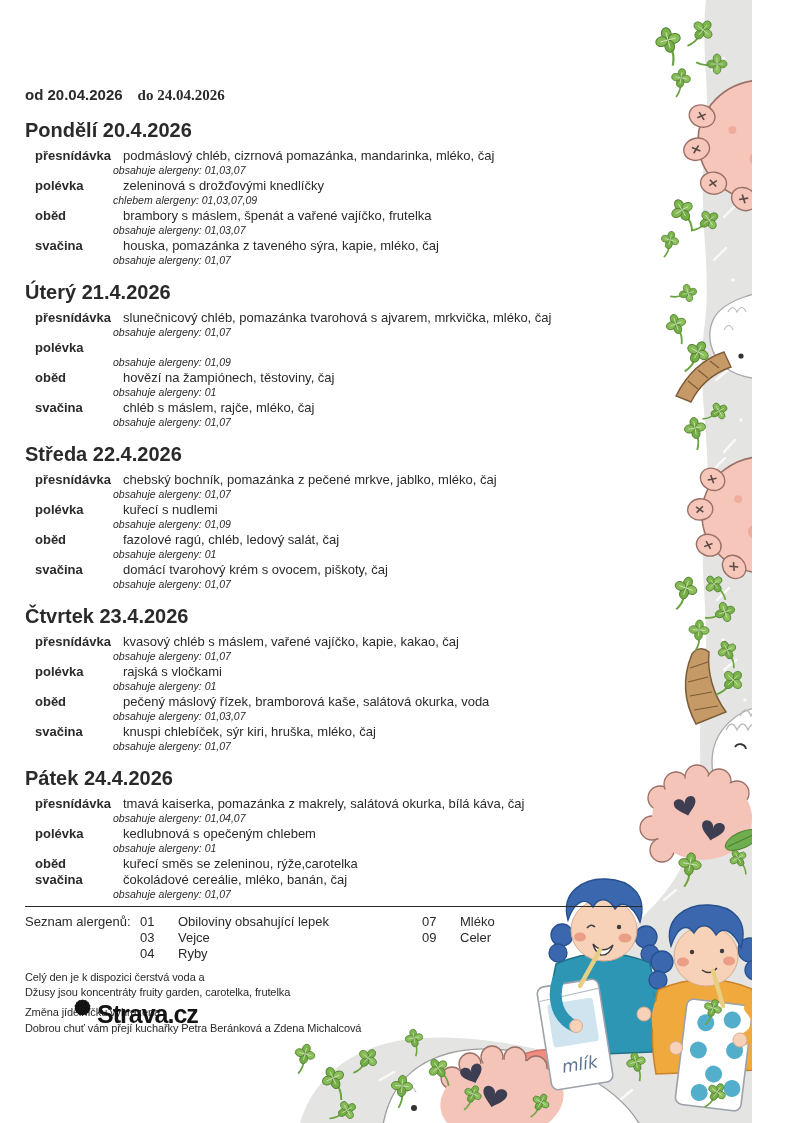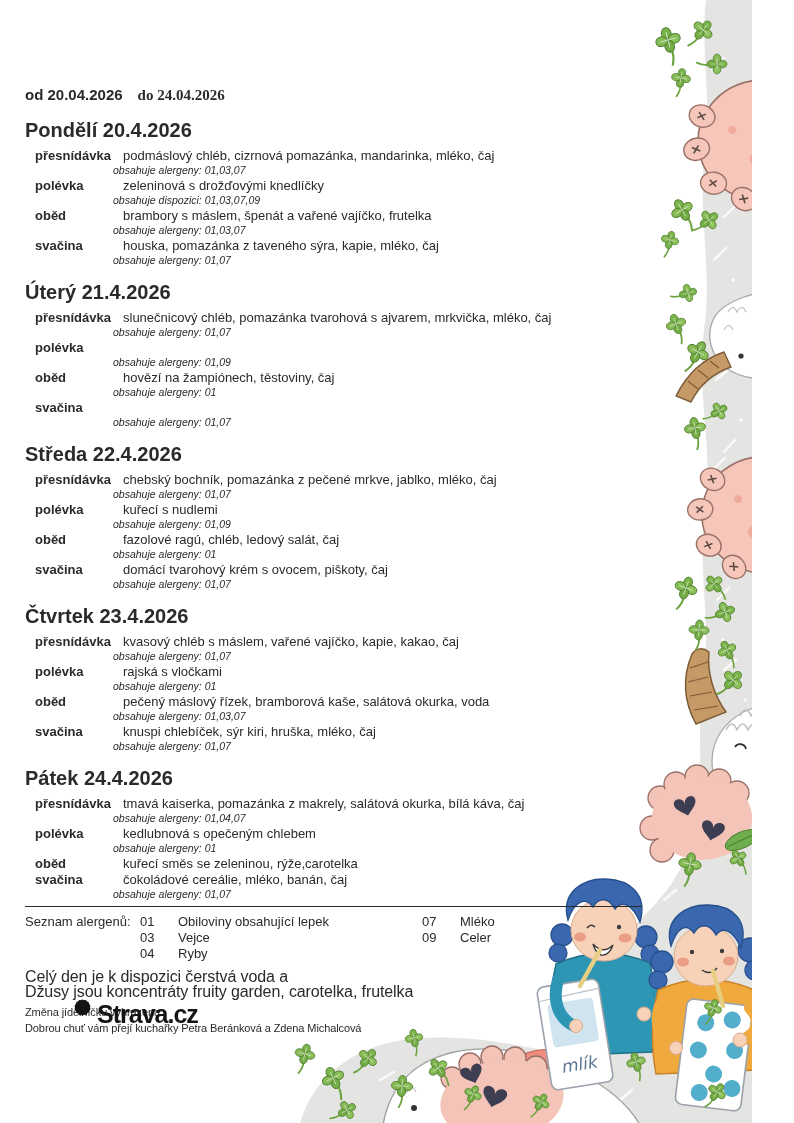--- a/index.html
+++ b/index.html
@@ -12,21 +12,21 @@
   .day-title{font-size:20px;font-weight:700;margin:17px 0 8px;line-height:19px;}
   .meal{margin:0;}
   .meal-line{display:flex;font-size:13px;line-height:16px;}
   .meal-label{font-weight:700;width:88px;flex:none;padding-left:10px;}
   .meal-text{flex:1;}
   .allergens{font-style:italic;font-size:10.5px;line-height:12px;margin:0 0 2px 88px;}
   .allergens:empty{display:none;}
   .rule{border-top:1.5px solid #2b2b2b;width:617px;margin:6px 0 7px;}
   .allergen-grid{display:grid;grid-template-columns:115px 38px 244px 38px 1fr;
                  font-size:13px;line-height:16px;}
-  .notes{margin-top:8px;font-size:16px;line-height:14.5px;letter-spacing:-0.1px;}
+  .notes{margin-top:8px;font-size:11px;line-height:14.5px;letter-spacing:-0.1px;}
   .footer{position:relative;margin-top:6px;font-size:11px;line-height:14px;letter-spacing:-0.1px;}
   .wish{margin-top:2px;}
   .logo{position:absolute;left:44px;top:-11px;display:flex;align-items:flex-end;z-index:3;}
   .logo-text{font-size:25px;font-weight:700;letter-spacing:-1px;color:#141414;margin-left:1px;}
 </style>
 </head>
 <body>
 
 <div class="page">
 
@@ -288,21 +288,21 @@
             <span class="meal-label">přesnídávka</span>
             <span class="meal-text">podmáslový chléb, cizrnová pomazánka, mandarinka, mléko, čaj</span>
           </div>
         <div class="allergens">obsahuje alergeny: 01,03,07</div>
       </div>
       <div class="meal">
         <div class="meal-line">
             <span class="meal-label">polévka</span>
             <span class="meal-text">zeleninová s drožďovými knedlíčky</span>
           </div>
-        <div class="allergens">obsahuje dispozici: 01,03,07,09</div>
+        <div class="allergens">chlebem alergeny: 01,03,07,09</div>
       </div>
       <div class="meal">
         <div class="meal-line">
             <span class="meal-label">oběd</span>
             <span class="meal-text">brambory s máslem, špenát a vařené vajíčko, frutelka</span>
           </div>
         <div class="allergens">obsahuje alergeny: 01,03,07</div>
       </div>
       <div class="meal">
         <div class="meal-line">
@@ -331,20 +331,21 @@
       <div class="meal">
         <div class="meal-line">
             <span class="meal-label">oběd</span>
             <span class="meal-text">hovězí na žampiónech, těstoviny, čaj</span>
           </div>
         <div class="allergens">obsahuje alergeny: 01</div>
       </div>
       <div class="meal">
         <div class="meal-line">
             <span class="meal-label">svačina</span>
+            <span class="meal-text">chléb s máslem, rajče, mléko, čaj</span>
           </div>
         <div class="allergens">obsahuje alergeny: 01,07</div>
       </div>
     </section>
 
     <section class="day">
       <h2 class="day-title">Středa 22.4.2026</h2>
       <div class="meal">
         <div class="meal-line">
             <span class="meal-label">přesnídávka</span>

